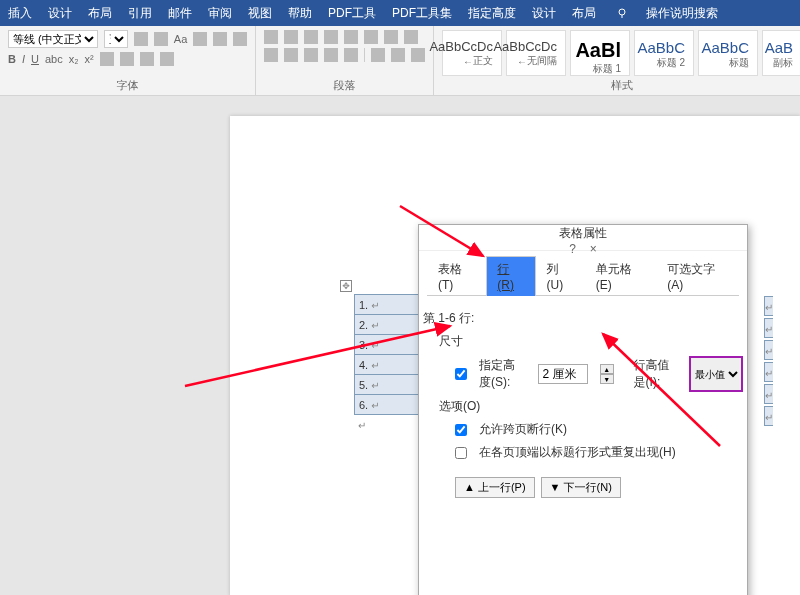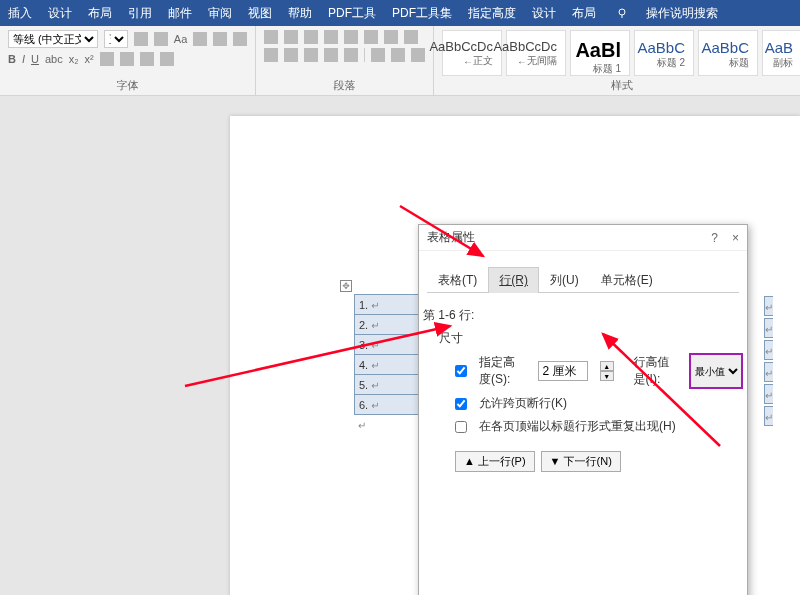--- a/index.html
+++ b/index.html
@@ -33,25 +33,25 @@
   .tbl { position:absolute; left:354px; top:198px; width:70px; }
   .tbl .handle { position:absolute; left:-14px; top:-14px; width:12px; height:12px; border:1px solid #888; background:#fff; font-size:9px; line-height:10px; text-align:center; color:#888; }
   .tbl table { border-collapse:collapse; width:100%; }
   .tbl td { border:1px solid #7f9db9; height:20px; font-size:11px; padding:0 4px; color:#333; background:#dde6f1; }
   .tbl-r { position:absolute; left:762px; top:198px; width:38px; }
   .tbl-r td { border:1px solid #7f9db9; border-right:none; height:20px; background:#dde6f1; }
   .ret { color:#888; font-size:10px; }
 
   
   .dialog { position:absolute; left:418px; top:128px; width:330px; height:420px; background:#fff; border:1px solid #aaa; box-shadow:2px 2px 8px rgba(0,0,0,.3); font-size:12px; color:#333; }
-  .dlg-title { height:26px; display:flex; align-items:center; justify-content:space-between; padding:0 8px; font-size:12px; border-bottom:1px solid #eee; }
+  .dlg-title { height:26px; display:flex; align-items:center; justify-content:space-between; padding:0 8px; font-size:12px; border-bottom:1px solid #eee;flex-direction:column; }
   .dlg-title .right { display:flex; gap:14px; color:#666; }
-  .tabs { display:flex; border-bottom:1px solid #ccc; margin:15px 8px 0 8px; }
+  .tabs { display:flex; border-bottom:1px solid #ccc; margin:4px 8px 0 8px; }
   .tab { padding:4px 10px; border:1px solid transparent; border-bottom:none; cursor:pointer; position:relative; top:1px; }
-  .tab.active { border-color:#ccc; background:#e5e5e5;text-decoration:underline; }
+  .tab.active { border-color:#ccc; background:#3b82f6;text-decoration:underline; }
   .dlg-body { padding:8px 4px; }
   .dlg-body .sect { margin:6px 0 2px 0; }
   .indent { margin-left:16px; margin-top:6px; }
   .row { display:flex; align-items:center; gap:12px; margin-top:6px; }
   .chk { width:12px; height:12px; }
   input.txt { width:50px; height:20px; border:1px solid #aaa; font-size:12px; padding:0 4px; }
   .spinner { display:flex; flex-direction:column; }
   .spinner button { width:14px; height:10px; font-size:7px; line-height:7px; border:1px solid #aaa; background:#eee; padding:0; }
   select.dd { height:36px; border:2px solid #a21caf; font-size:10px; width:70px; }
   .nav-btns { display:flex; gap:6px; margin-top:16px; }
@@ -234,35 +234,37 @@
       <span class="right">
         <span>?</span>
         <span>×</span>
       </span>
     </div>
     <div class="tabs">
       <div class="tab">表格(T)</div>
       <div class="tab active">行(R)</div>
       <div class="tab">列(U)</div>
       <div class="tab">单元格(E)</div>
+      <div class="tab">可选文字(A)</div>
     </div>
     <div class="dlg-body">
       <div class="sect">第 1-6 行:</div>
       <div class="indent">尺寸</div>
       <div class="row" style="margin-left:32px">
         <input type="checkbox" class="chk" checked="" style="">
         <span>指定高度(S):</span>
         <input class="txt" value="2 厘米" style="">
         <div class="spinner">
           <button>▲</button>
           <button>▼</button>
         </div>
         <span style="margin-left:8px">行高值是(I):</span>
         <select class="dd"><option>最小值</option></select>
       </div>
+      <div class="indent">选项(O)</div>
       <div class="row" style="margin-left:32px">
         <input type="checkbox" class="chk" checked="" style="">
         <span>允许跨页断行(K)</span>
       </div>
       <div class="row" style="margin-left:32px">
         <input type="checkbox" class="chk" style="">
         <span>在各页顶端以标题行形式重复出现(H)</span>
       </div>
       <div class="nav-btns" style="margin-left:32px">
         <button>▲ 上一行(P)</button>

